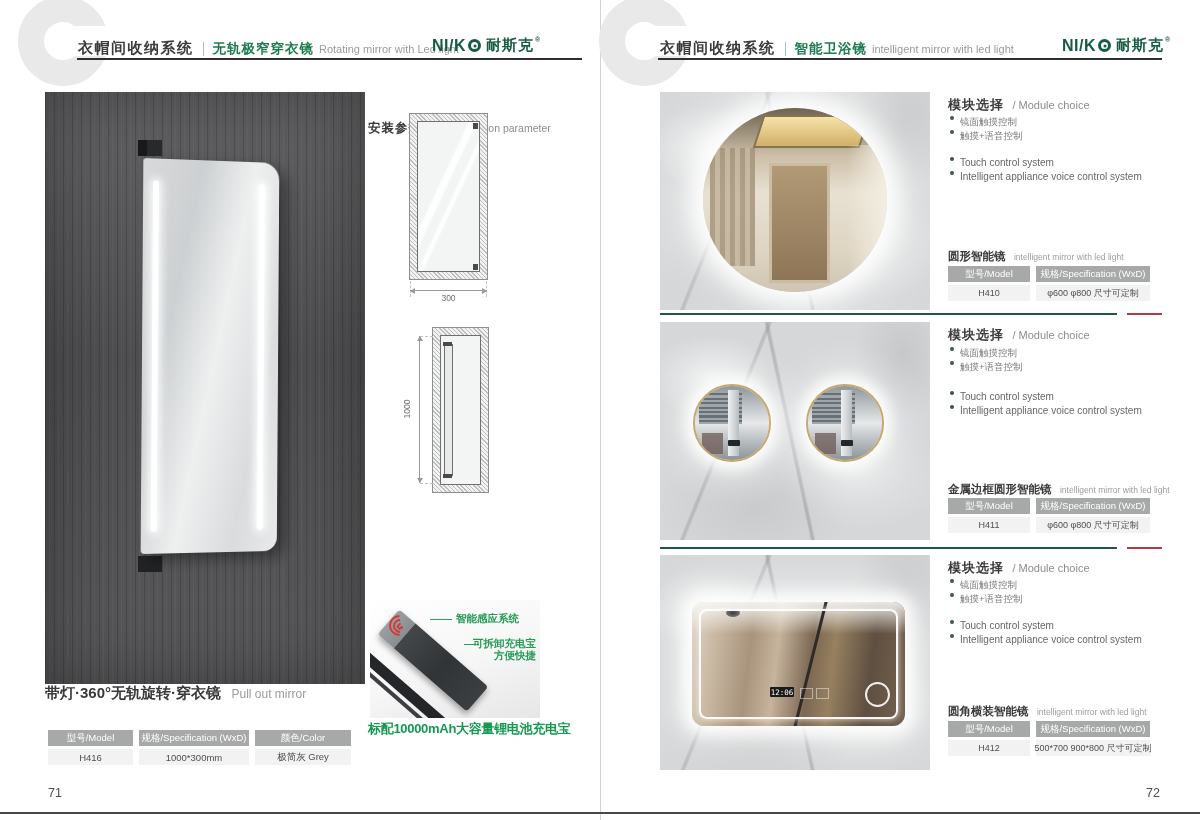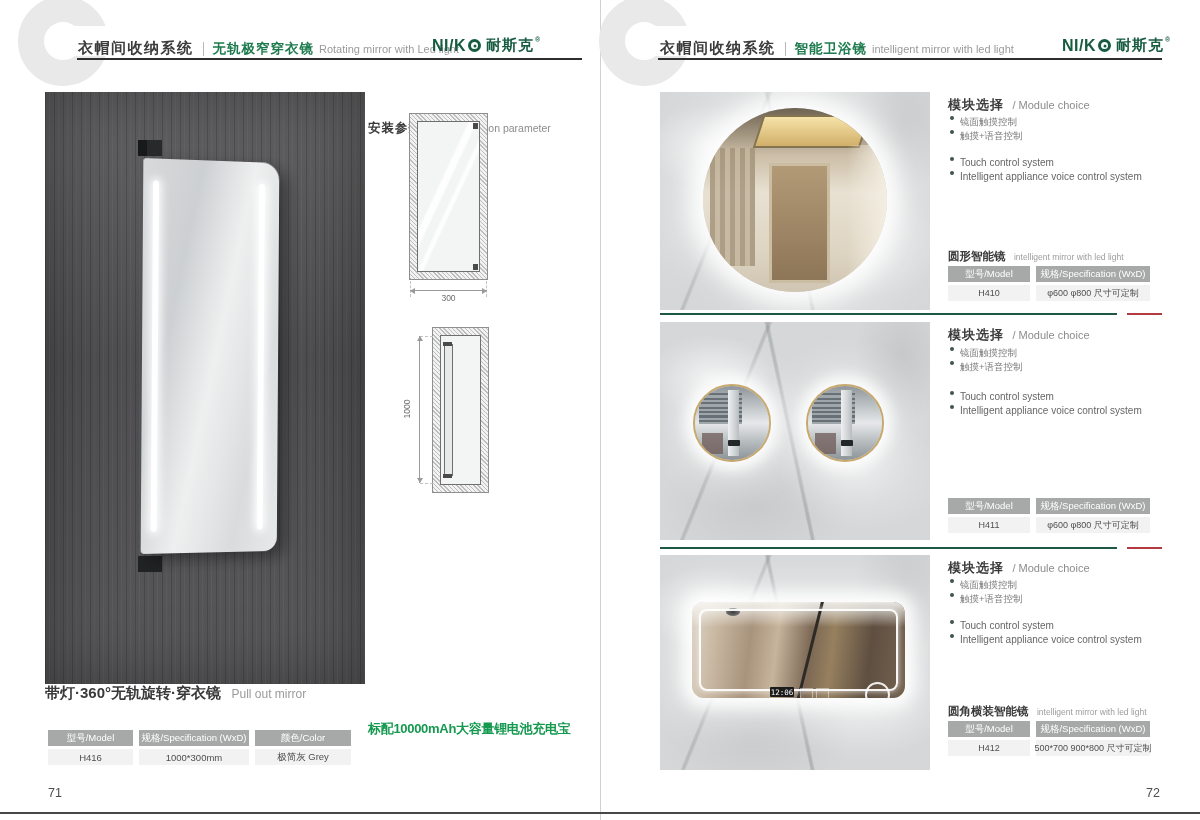--- a/index.html
+++ b/index.html
@@ -166,20 +166,36 @@
       <div class="side-mirror"></div>
       <div class="tab" style="left:2px;top:6px;width:9px;height:4px;"></div>
       <div class="tab" style="left:2px;bottom:6px;width:9px;height:4px;"></div>
     </div>
   </div>
   <div class="ext-h" style="left:420px;top:336px;width:13px;"></div>
   <div class="ext-h" style="left:420px;top:483px;width:13px;"></div>
   <div class="dim-v" style="left:419px;top:336px;height:147px;"></div>
   <div class="dim-label" style="left:392px;top:404px;width:30px;transform:rotate(-90deg);">1000</div>
 
+  <div class="pb-photo" style="left:370px;top:600px;width:170px;height:118px;">
+    <div class="pb-frame1"></div>
+    <div class="pb-frame2"></div>
+    <div class="pb-device"></div>
+    <div class="abs" style="left:18px;top:14px;width:24px;height:24px;">
+      <span class="arc" style="left:9px;top:9px;width:7px;height:7px;"></span>
+      <span class="arc" style="left:5px;top:5px;width:14px;height:14px;"></span>
+      <span class="arc" style="left:1px;top:1px;width:21px;height:21px;"></span>
+      <span class="abs" style="left:12px;top:12px;width:3px;height:3px;background:#d23b33;border-radius:50%;"></span>
+    </div>
+    <div class="cl" style="left:60px;top:19px;width:22px;"></div>
+    <div class="pb-label" style="left:86px;top:12px;">智能感应系统</div>
+    <div class="cl" style="left:94px;top:44px;width:15px;"></div>
+    <div class="pb-label" style="left:100px;top:37px;width:66px;text-align:right;">可拆卸充电宝</div>
+    <div class="pb-label" style="left:100px;top:49px;width:66px;text-align:right;">方便快捷</div>
+  </div>
   <div class="pb-caption" style="left:368px;top:720px;">标配10000mAh大容量锂电池充电宝</div>
 
   <div class="abs" style="left:45px;top:684px;white-space:nowrap;">
     <span class="lprod-cn">带灯·360°无轨旋转·穿衣镜</span>
     <span class="lprod-en">Pull out mirror</span>
   </div>
   <div class="spec-table lt" style="left:48px;top:730px;">
     <div class="th">型号/Model</div>
     <div class="th">规格/Specification (WxD)</div>
     <div class="th">颜色/Color</div>
@@ -275,30 +291,34 @@
       <span class="b-cn">触摸+语音控制</span>
     </div>
   <div class="bullet" style="left:950px;top:391px;">
       <span class="dot"></span>
       <span class="b-en">Touch control system</span>
     </div>
   <div class="bullet" style="left:950px;top:405px;">
       <span class="dot"></span>
       <span class="b-en">Intelligent appliance voice control system</span>
     </div>
+  <div class="abs" style="left:948px;top:479px;white-space:nowrap;">
+    <span class="prod-cn">金属边框圆形智能镜</span>
+    <span class="prod-en">intelligent mirror with led light</span>
+  </div>
   <div class="spec-table rt" style="left:948px;top:498px;">
     <div class="th">型号/Model</div>
     <div class="th">规格/Specification (WxD)</div>
     <div class="td">H411</div>
     <div class="td">φ600  φ800  尺寸可定制</div>
   </div>
   <div class="sec-divider" style="left:660px;top:547px;"></div>
 
   <div class="marble" style="left:660px;top:555px;width:270px;height:215px;">
-    <div class="mirror-rect" style="left:32px;top:47px;width:213px;height:96px;">
+    <div class="mirror-rect" style="left:32px;top:47px;width:213px;height:124px;">
       <div class="abs" style="inset:0;background:linear-gradient(97deg,#ded5c9 0%,#c9b8a2 12%,#a8937c 28%,#c7b49c 40%,#7c6854 55%,#96805f 65%,#5f4f41 82%,#75634f 100%);"></div>
       <div class="abs" style="left:0;top:0;right:0;height:26%;background:linear-gradient(180deg,rgba(250,250,248,0.9),rgba(250,250,248,0));"></div>
       <div class="abs" style="left:16%;top:6%;width:14px;height:8px;background:radial-gradient(#3c3c3c,#888);border-radius:50%;"></div>
       <div class="abs" style="left:55%;top:-10%;width:3px;height:120%;background:#2e2a26;transform:rotate(14deg);"></div>
       <div class="abs" style="inset:7px;border:2px solid rgba(255,255,255,0.95);border-radius:8px;box-shadow:0 0 6px rgba(255,255,255,0.8);"></div>
       <div class="abs" style="left:78px;top:85px;width:24px;height:10px;background:#1b1b1b;border-radius:1px;color:#fff;font-size:7.5px;font-family:'DejaVu Sans Mono',monospace;display:flex;align-items:center;justify-content:center;">12:06</div>
       <div class="abs" style="left:108px;top:86px;width:11px;height:9px;border:1px solid rgba(255,255,255,0.45);"></div>
       <div class="abs" style="left:124px;top:86px;width:11px;height:9px;border:1px solid rgba(255,255,255,0.45);"></div>
       <div class="abs" style="left:173px;top:80px;width:21px;height:21px;border:2px solid rgba(255,255,255,0.9);border-radius:50%;"></div>
     </div>

